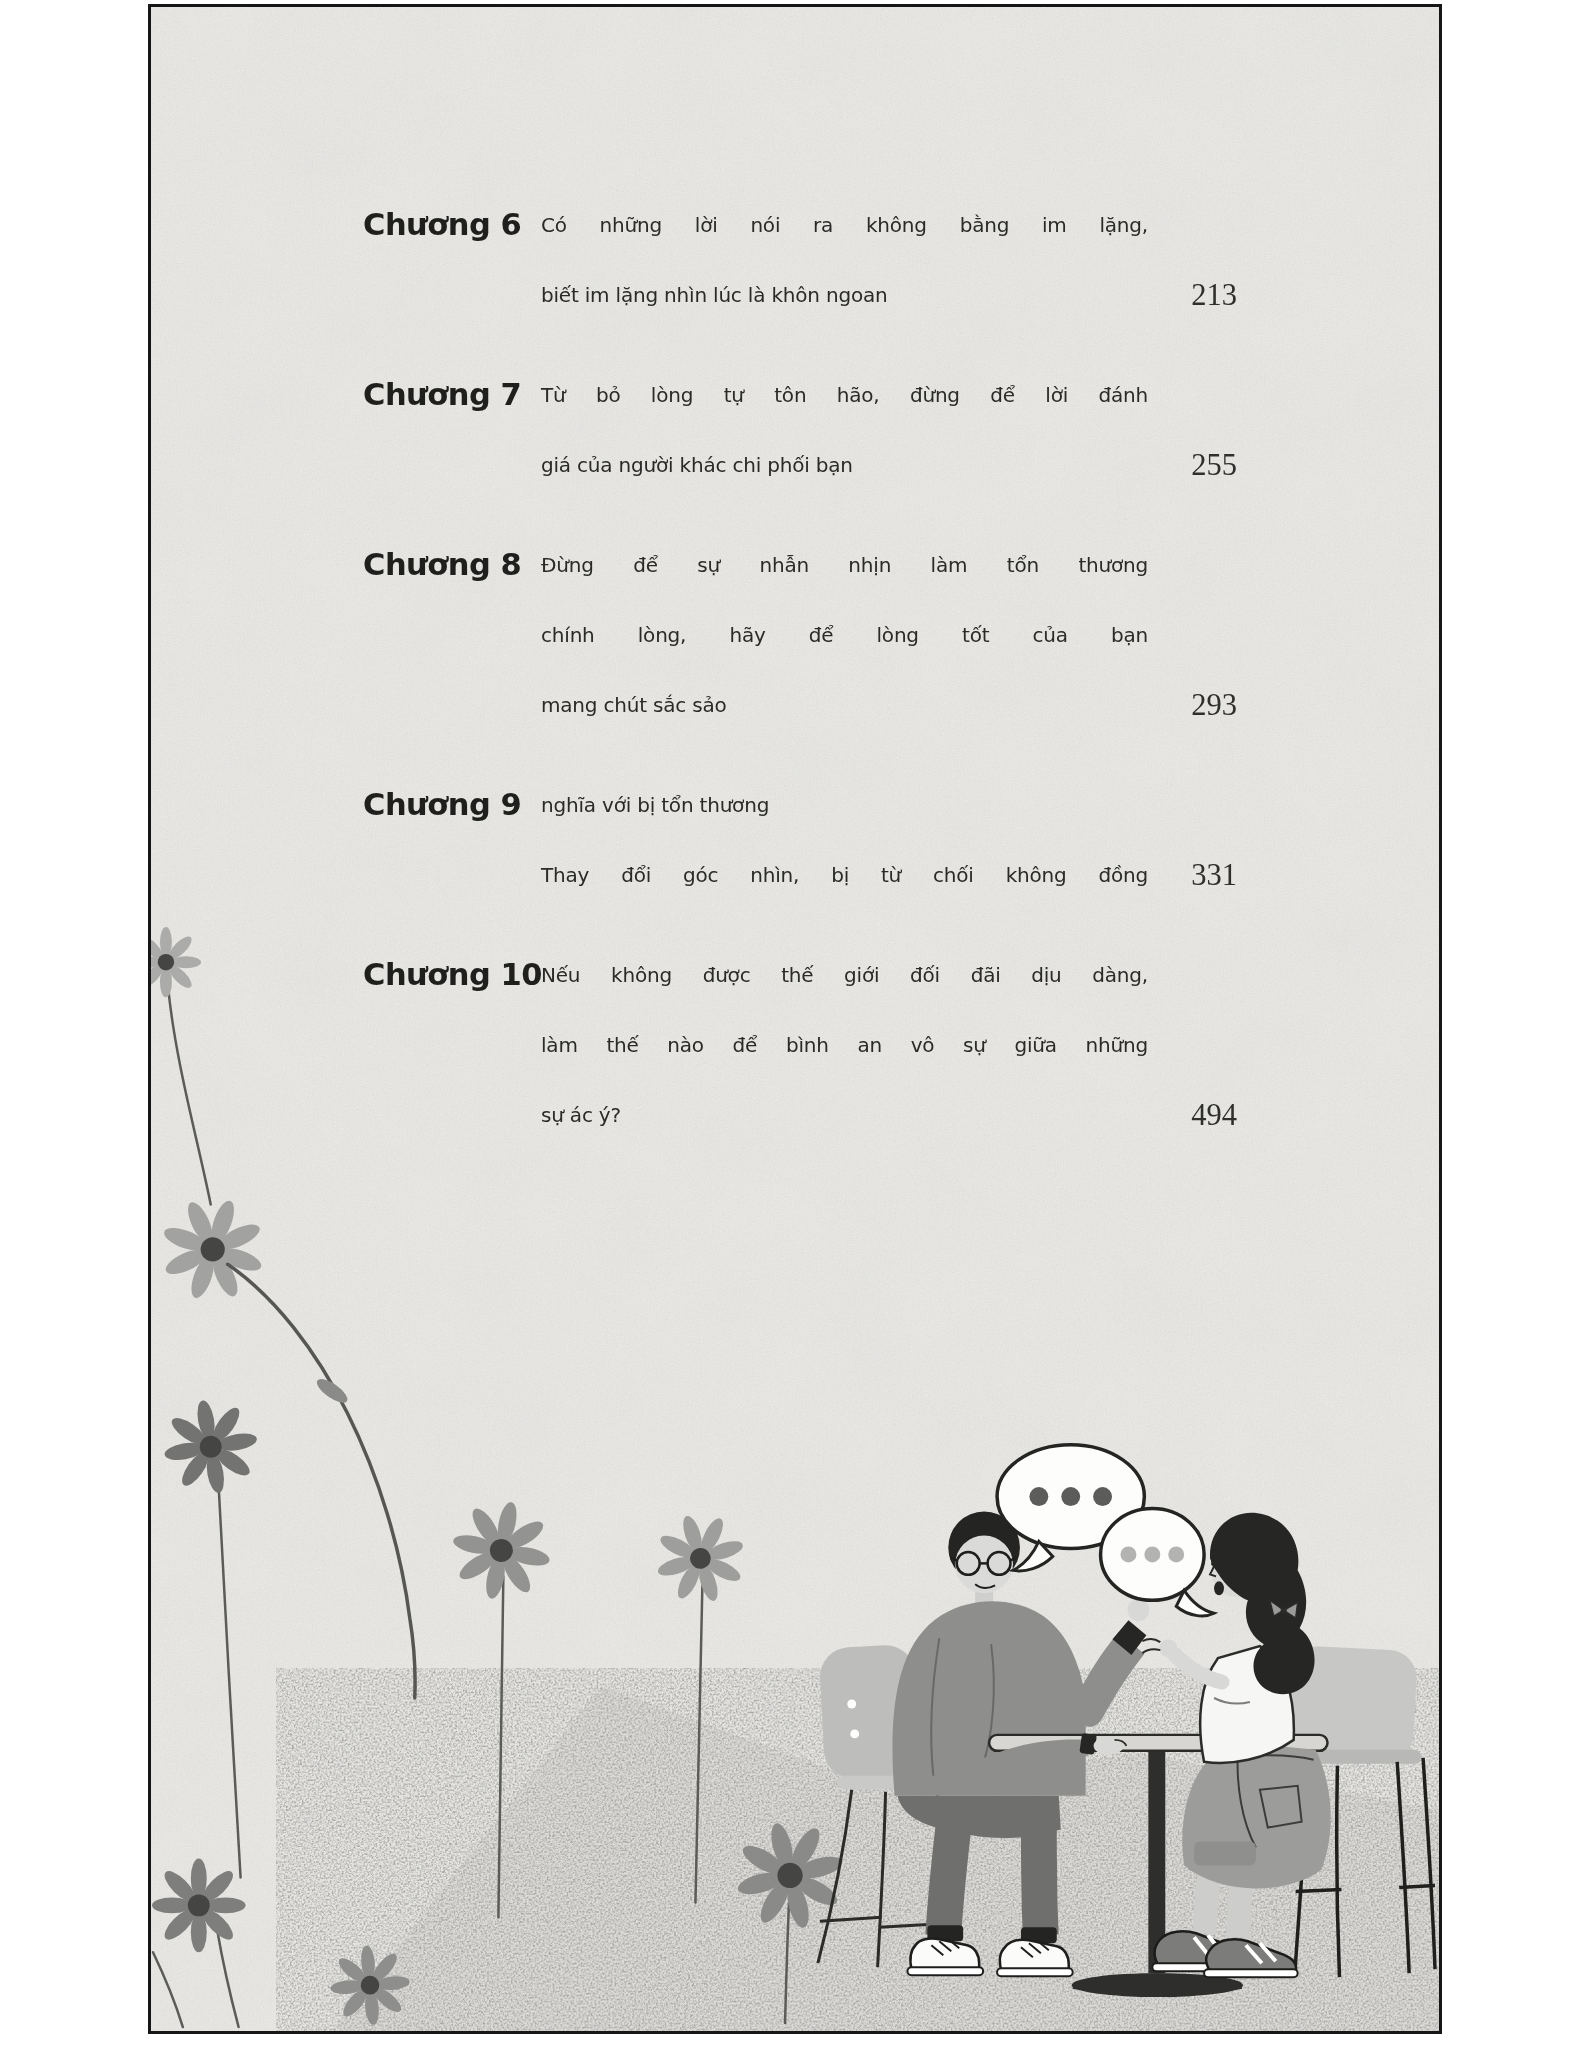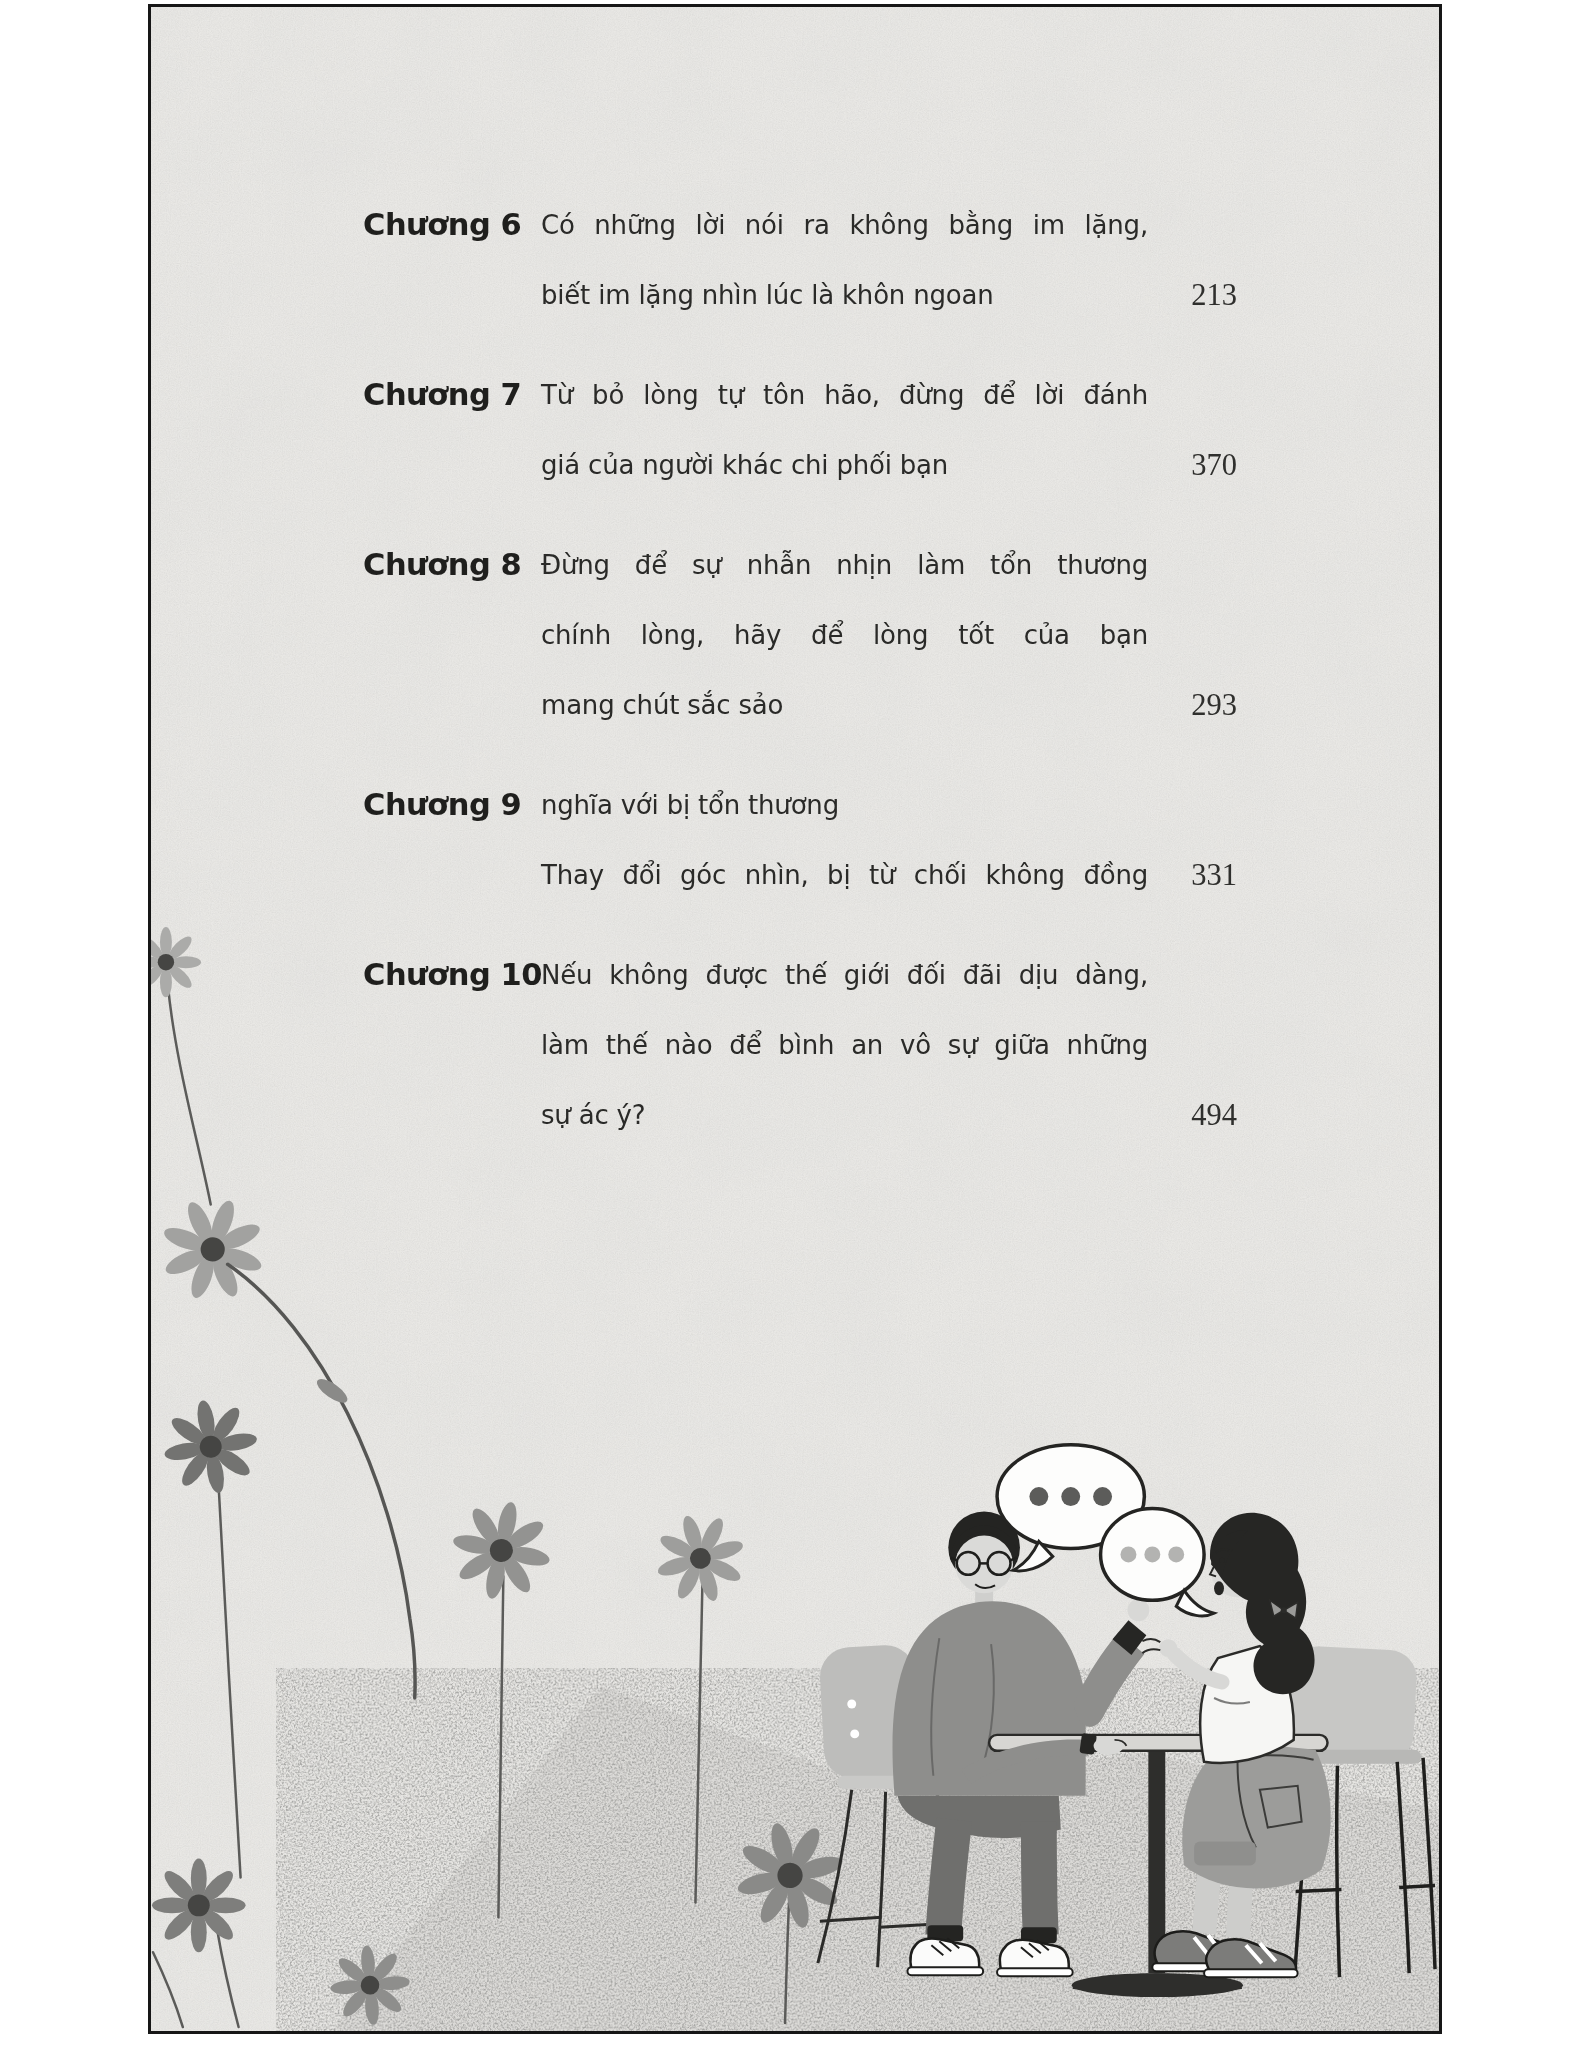--- a/index.html
+++ b/index.html
@@ -4,21 +4,21 @@
 <style>
   html,body{margin:0;padding:0;background:#ffffff;width:1582px;height:2048px;overflow:hidden;
             font-family:"DejaVu Sans","Liberation Sans",sans-serif;}
   .page{position:absolute;left:148px;top:4px;width:1294px;height:2030px;box-sizing:border-box;
         border:3px solid #161616;background:#e9e8e5;overflow:hidden;}
   .scene-svg{position:absolute;left:0;top:0;width:100%;height:100%;display:block;}
   .toc{position:absolute;left:212px;top:183px;width:874px;z-index:2;color:#2a2a28;}
   .entry{display:grid;grid-template-columns:178px 1fr;margin-bottom:30px;}
   .label{font-weight:bold;font-size:30.5px;line-height:70px;letter-spacing:-0.5px;color:#1f1f1d;white-space:nowrap;}
   .body{position:relative;}
-  .line{font-size:26px;line-height:70px;width:607px;letter-spacing:-0.2px;white-space:nowrap;}
+  .line{font-size:20px;line-height:70px;width:607px;letter-spacing:-0.2px;white-space:nowrap;}
   .line.j{text-align:justify;text-align-last:justify;}
   .pagenum{position:absolute;right:0;bottom:0;font-size:30.5px;line-height:70px;color:#2f2f2d;font-family:Liberation Serif, serif;}
 </style>
 </head>
 <body>
 
 <div class="page" style="background: rgb(233, 232, 229); border-color: rgb(22, 22, 22);">
 
   <svg class="scene-svg" viewBox="148 4 1294 2030" preserveAspectRatio="none" aria-hidden="true">
     <defs>
@@ -218,21 +218,21 @@
         <div class="line">biết im lặng nhìn lúc là khôn ngoan</div>
         <div class="pagenum">213</div>
       </div>
     </div>
 
     <div class="entry">
       <div class="label">Chương 7</div>
       <div class="body">
         <div class="line j">Từ bỏ lòng tự tôn hão, đừng để lời đánh</div>
         <div class="line">giá của người khác chi phối bạn</div>
-        <div class="pagenum">370</div>
+        <div class="pagenum">255</div>
       </div>
     </div>
 
     <div class="entry">
       <div class="label">Chương 8</div>
       <div class="body">
         <div class="line j">Đừng để sự nhẫn nhịn làm tổn thương</div>
         <div class="line j">chính lòng, hãy để lòng tốt của bạn</div>
         <div class="line">mang chút sắc sảo</div>
         <div class="pagenum">293</div>

